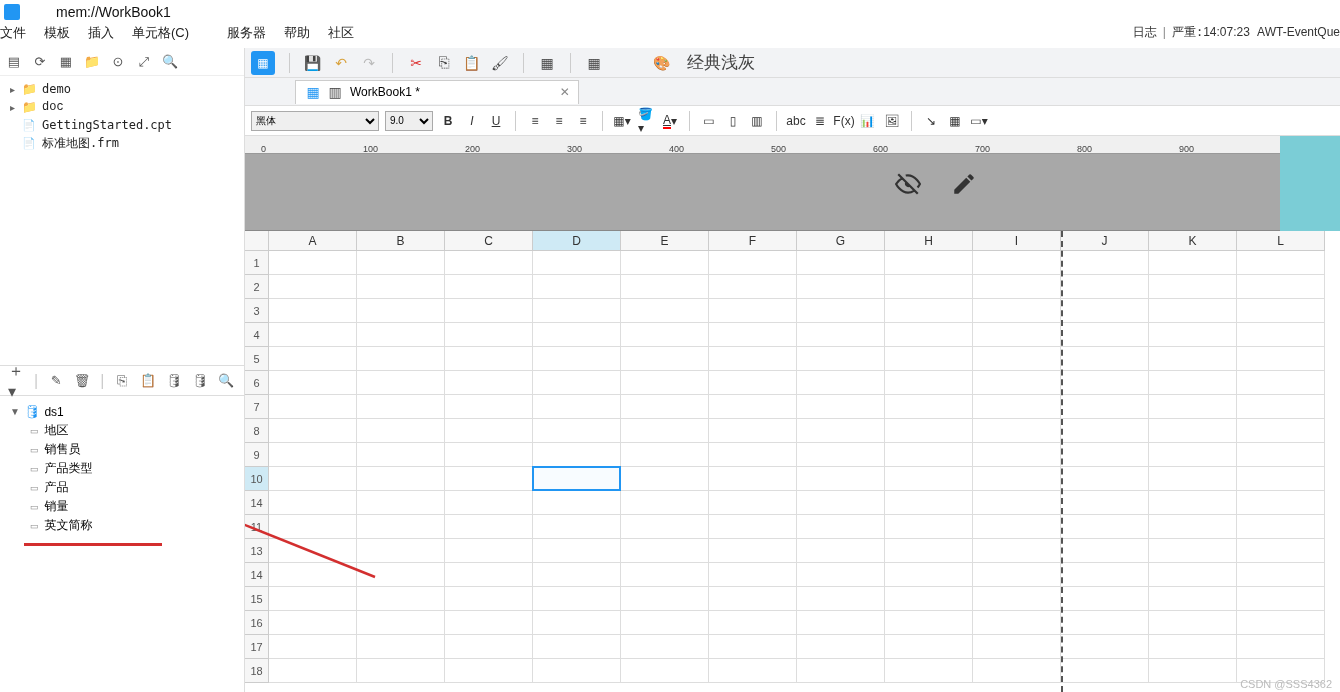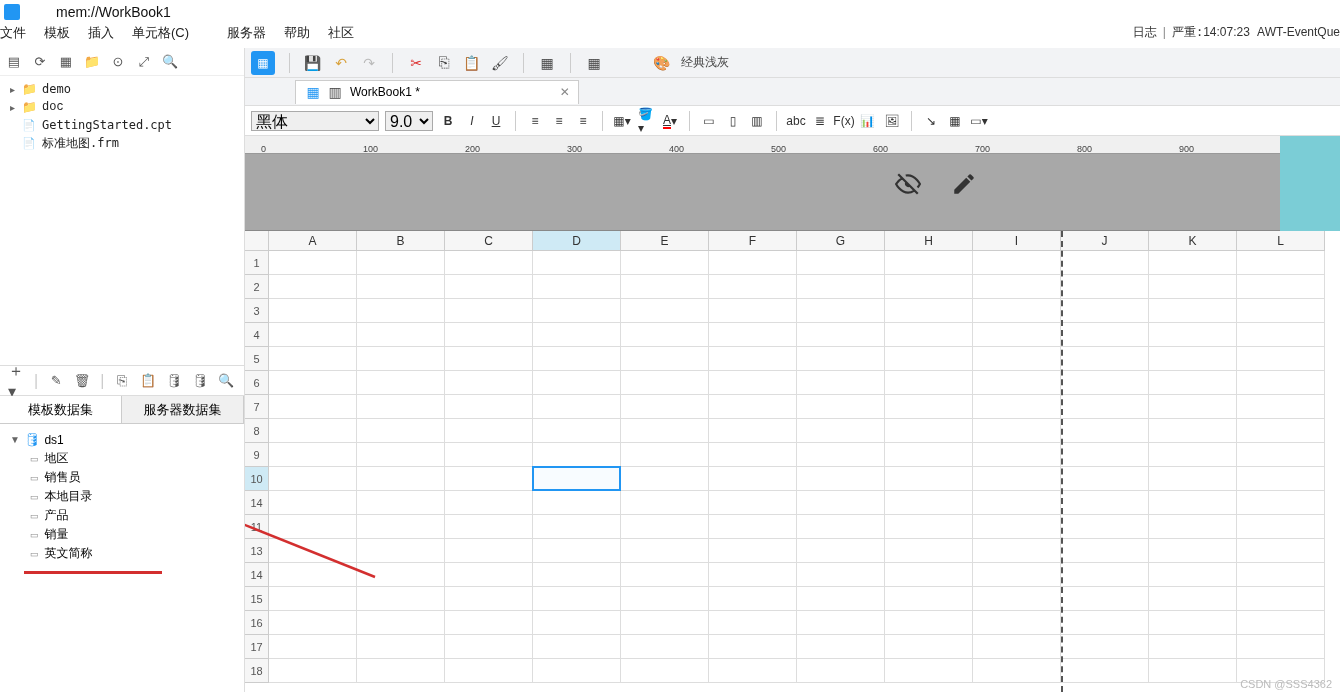--- a/index.html
+++ b/index.html
@@ -30,26 +30,26 @@
 .ds-tree { flex:1; padding:6px 4px; font-size:12px; }
 .ds-tree .ds-row { display:flex; align-items:center; height:19px; padding-left:6px; }
 .ds-tree .db-ico { color:#2196f3; font-size:13px; margin-right:4px; }
 .ds-tree .col-ico { color:#888; font-size:9px; margin-right:6px; margin-left:20px; }
 .underline { height:3px; width:138px; background:#d32f2f; margin:8px 0 0 20px; }
 .right-panel { flex:1; display:flex; flex-direction:column; position:relative; }
 .app-toolbar { height:30px; background:#f2f3f5; border-bottom:1px solid #ddd; display:flex; align-items:center; padding-left:6px; gap:10px; }
 .app-ico { width:24px; height:24px; background:#2196f3; border-radius:3px; display:flex; align-items:center; justify-content:center; color:#fff; font-size:12px; }
 .toolbar-sep { width:1px; height:20px; background:#ccc; margin:0 4px; }
 .tb-ico { width:18px; height:18px; display:inline-flex; align-items:center; justify-content:center; color:#444; font-size:14px; }
-.theme-label { font-size:12px; color:#444; }
+.theme-label { font-size:17px; color:#444; margin-left:6px; }
 .doc-tabs { height:28px; background:#f2f3f5; border-bottom:1px solid #ddd; display:flex; align-items:center; padding-left:50px; }
 .doc-tab { height:24px; background:#fff; border:1px solid #ccc; border-bottom:none; display:flex; align-items:center; padding:0 8px; font-size:12px; font-family:monospace; }
 .doc-tab .close { margin-left:140px; color:#888; font-size:12px; }
 .format-bar { height:30px; border-bottom:1px solid #ddd; display:flex; align-items:center; padding-left:6px; gap:6px; font-size:12px; }
-.format-bar select { font-size:16px; height:20px; border:1px solid #aaa; }
+.format-bar select { font-size:10px; height:20px; border:1px solid #aaa; }
 .font-sel { width:128px; }
 .size-sel { width:48px; }
 .fb-ico { width:18px; height:18px; display:inline-flex; align-items:center; justify-content:center; color:#333; font-size:12px; border:1px solid transparent; }
 .fb-ico.b { font-weight:bold; }
 .fb-ico.i { font-style:italic; }
 .fb-ico.u { text-decoration:underline; }
 .ruler-area { height:95px; background:#a8a8a8; position:relative; border-bottom:1px solid #888; }
 .ruler-h { position:absolute; top:0; left:0; right:0; height:18px; background:#f0f0f0; border-bottom:1px solid #999; }
 .ruler-tick { position:absolute; top:0; height:18px; font-size:9px; color:#444; font-family:monospace; }
 .ruler-tick span { position:absolute; bottom:0; left:2px; }
@@ -135,42 +135,38 @@
       <span style="color:#ccc">|</span>
       <span class="tico">✎</span>
       <span class="tico">🗑</span>
       <span style="color:#ccc">|</span>
       <span class="tico">⎘</span>
       <span class="tico">📋</span>
       <span class="tico">🛢</span>
       <span class="tico">🛢</span>
       <span class="tico">🔍</span>
     </div>
-    <div class="ds-tabs">
-      <div class="ds-tab active">模板数据集</div>
-      <div class="ds-tab">服务器数据集</div>
-    </div>
     <div class="ds-tree">
       <div class="ds-row">
         <span style="color:#666;font-size:10px;margin-right:4px">▼</span>
         <span class="db-ico">🛢</span>
         <span>ds1</span>
       </div>
       <div id="ds-cols">
           <div class="ds-row">
             <span class="col-ico">▭</span>
             <span>地区</span>
           </div>
           <div class="ds-row">
             <span class="col-ico">▭</span>
             <span>销售员</span>
           </div>
           <div class="ds-row">
             <span class="col-ico">▭</span>
-            <span>本地目录</span>
+            <span>产品类型</span>
           </div>
           <div class="ds-row">
             <span class="col-ico">▭</span>
             <span>产品</span>
           </div>
           <div class="ds-row">
             <span class="col-ico">▭</span>
             <span>销量</span>
           </div>
           <div class="ds-row">

